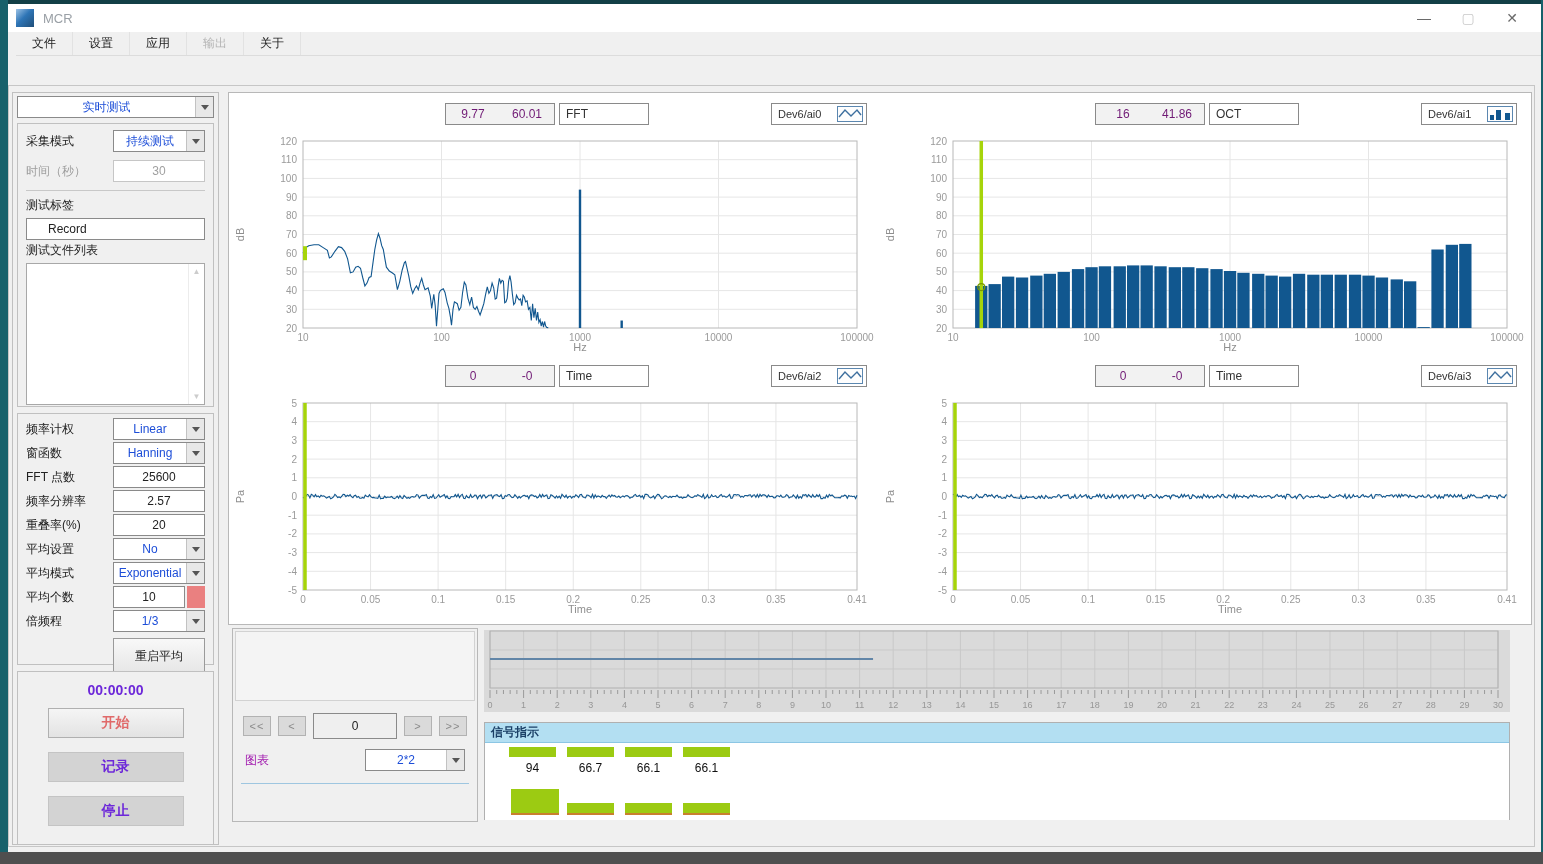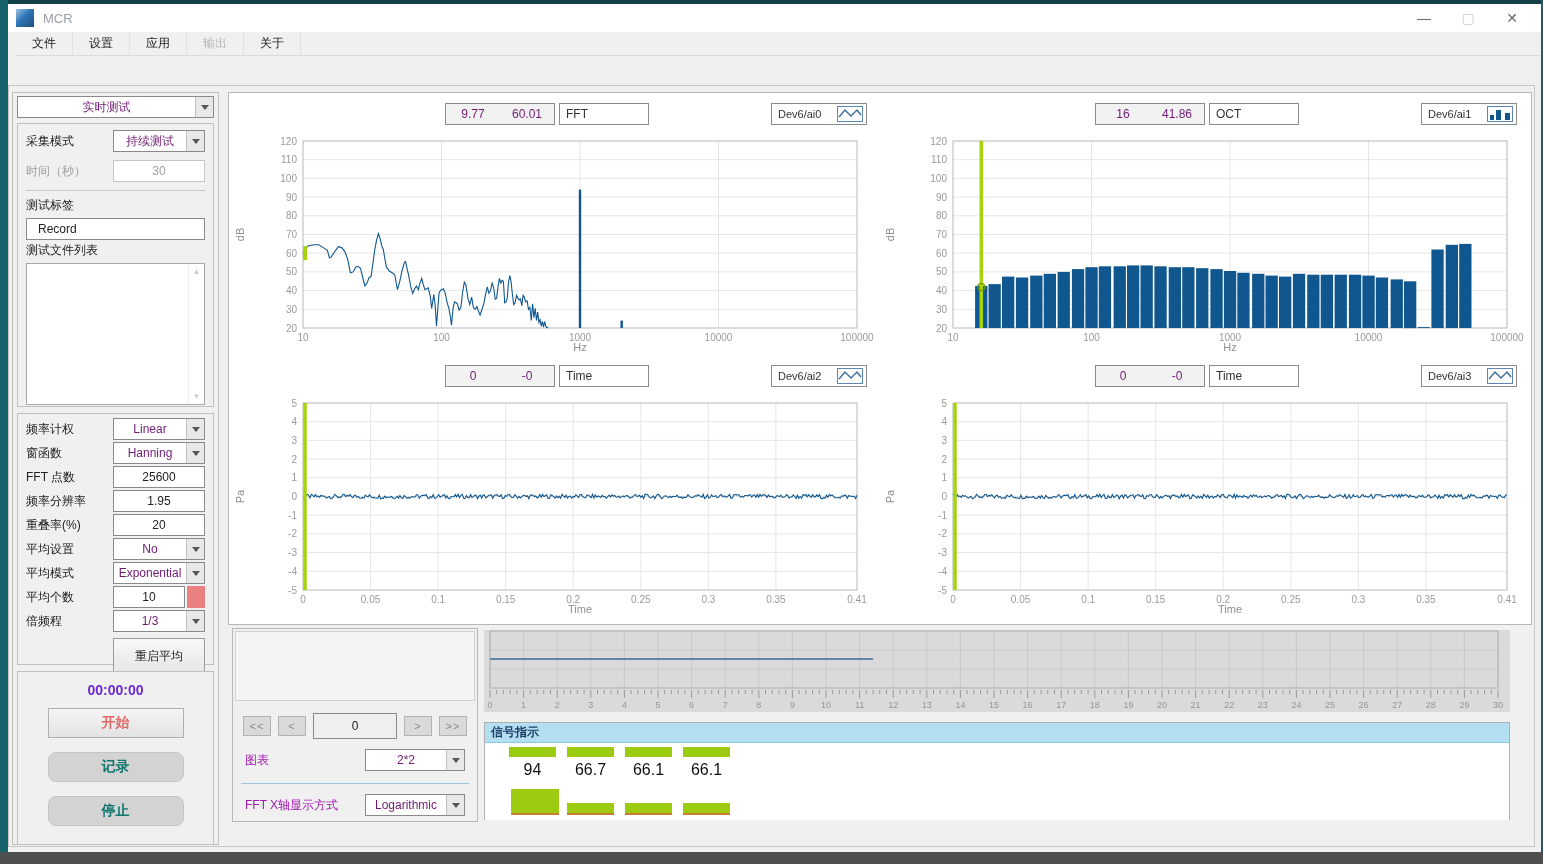--- a/index.html
+++ b/index.html
@@ -23,47 +23,47 @@
   
   .tabbar{position:absolute;left:8px;top:57px;right:2px;height:24px;background:#ececec;display:flex;align-items:stretch;}
   .tab{width:110px;display:flex;align-items:center;padding-left:10px;font-size:12px;color:#111;background:#f6f6f6;border:1px solid #cfcfcf;border-bottom:none;}
   .tab.active{width:118px;background:#a2a2a2;border-color:#9a9a9a;}
   
   .content{position:absolute;left:8px;top:81px;width:1533px;height:771px;background:#f0f0f0;}
   .main-frame{position:absolute;left:0;top:4px;width:1527px;height:762px;border:1px solid #c6c6c6;}
   
   .sidebar{position:absolute;left:4px;top:11px;width:207px;height:753px;background:#f0f0f0;border:1px solid #c0c0c0;}
   .combo{display:flex;align-items:stretch;background:#fff;border:1px solid #8a8a8a;height:22px;}
-  .combo .cv{flex:1;display:flex;align-items:center;justify-content:center;font-size:12px;color:#701a75;overflow:hidden;}
+  .combo .cv{flex:1;display:flex;align-items:center;justify-content:center;font-size:12px;color:#1d4ed8;overflow:hidden;}
   .combo .cb{width:18px;background:#e8e8e8;border-left:1px solid #c2c2c2;display:flex;align-items:center;justify-content:center;}
   .chev{width:0;height:0;border-left:4px solid transparent;border-right:4px solid transparent;border-top:5px solid #555;}
   .sb-combo{position:absolute;left:4px;top:3px;width:197px;}
   .group{position:absolute;left:4px;width:197px;border:1px solid #c0c0c0;background:#f0f0f0;padding:6px 8px;}
   .g1{top:30px;height:284px;}
   .g2{top:320px;height:252px;padding-top:4px;}
   .g3{top:578px;height:174px;}
   .frow{display:flex;align-items:center;justify-content:space-between;margin-bottom:8px;height:22px;}
   .g2 .frow{margin-bottom:2px;}
   .flabel2{font-size:12px;color:#222;}
   .flabel2.disabled{color:#9e9e9e;}
   .field{width:92px;}
   .tbox{background:#fff;border:1px solid #8a8a8a;height:22px;display:flex;align-items:center;justify-content:center;font-size:12px;color:#222;}
-  .tbox.left{justify-content:flex-start;padding-left:11px;}
+  .tbox.left{justify-content:flex-start;padding-left:21px;}
   .tbox.disabled{color:#a0a0a0;border-color:#c6c6c6;}
   .divider{border-top:1px solid #c8c8c8;margin:4px 0 6px 0;}
   .flabel{font-size:12px;color:#222;margin:2px 0 4px 0;}
   .listbox{position:relative;background:#fff;border:1px solid #a8a8a8;height:142px;}
   .scroll{position:absolute;right:0;top:0;bottom:0;width:16px;border-left:1px solid #ececec;display:flex;flex-direction:column;justify-content:space-between;align-items:center;padding:3px 0;color:#cccccc;font-size:8px;}
   .smallbtn{width:92px;height:36px;margin-left:auto;margin-top:6px;background:linear-gradient(#f8f8f8,#e6e6e6);border:1px solid #9a9a9a;font-size:12px;color:#222;display:flex;align-items:center;justify-content:center;}
   .flagred{width:18px;height:22px;background:#ea8080;margin-left:2px;}
   .avgfield{display:flex;align-items:center;width:92px;}
   .avgfield .tbox{width:72px;}
   .timer{font-size:14px;font-weight:bold;color:#4e7bbf;text-align:center;margin:4px 0 10px 0;}
   .bigbtn{width:136px;height:30px;margin:0 auto 14px auto;display:flex;align-items:center;justify-content:center;font-size:14px;font-weight:bold;background:linear-gradient(#f5f5f5,#e3e3e3);border:1px solid #b0b0b0;color:#e06a6a;}
-  .bigbtn.disabled{background:#d3d3d3;color:#0f766e;border-color:#c4c4c4;border-radius:8px;}
+  .bigbtn.disabled{background:#d3d3d3;color:#6d28d9;border-color:#c4c4c4;}
   
   .charts-panel{position:absolute;left:220px;top:11px;width:1304px;height:533px;background:#ffffff;border:1px solid #b8b8b8;}
   .chart-tile{position:absolute;width:650px;height:256px;background:#fff;}
   .chart-header{position:relative;height:26px;}
   .vbox{position:absolute;left:214px;top:2px;width:110px;height:22px;background:#f2f2f2;border:1px solid #8a8a8a;display:flex;}
   .vbox span{flex:1;display:flex;align-items:center;justify-content:center;font-size:12px;color:#701a75;}
   .lbox{position:absolute;left:328px;top:2px;width:90px;height:22px;background:#fff;border:1px solid #8a8a8a;display:flex;align-items:center;padding-left:6px;font-size:12px;color:#333;}
   .chbox{position:absolute;left:540px;top:2px;width:96px;height:22px;background:#fff;border:1px solid #8a8a8a;display:flex;align-items:center;justify-content:space-between;padding:0 3px 0 6px;font-size:11px;color:#333;}
   .chbox svg{display:block;}
   
@@ -76,21 +76,21 @@
   .olabel{font-size:12px;color:#a21caf;}
   .opt-row .combo{width:100px;}
   .hdiv{border-top:1px solid #9ec6e0;margin:12px 8px 2px 8px;}
   
   .timeline{position:absolute;left:476px;top:549px;}
   
   .signal-panel{position:absolute;left:476px;top:641px;width:1026px;height:98px;border:1px solid #b0b0b0;background:#ffffff;}
   .signal-header{height:20px;background:#b3dff2;border-bottom:1px solid #8cc6e4;display:flex;align-items:center;padding-left:6px;font-size:12px;font-weight:bold;color:#1a3f66;}
   .signal-body{position:relative;height:77px;background:#fff;}
   .sbar{position:absolute;}
-  .sval{position:absolute;font-size:16px;color:#111;text-align:center;}
+  .sval{position:absolute;font-size:12px;color:#111;text-align:center;}
 </style>
 </head>
 <body>
 
 <div class="window">
   <div class="edge-top"></div>
   <div class="edge-left"></div>
   <div class="edge-right"></div>
   <div class="edge-bottom"></div>
 
@@ -170,21 +170,21 @@
                   <span class="chev"></span>
                 </span>
               </div>
             </div>
             <div class="frow">
               <span class="flabel2">FFT 点数</span>
               <div class="tbox field">25600</div>
             </div>
             <div class="frow">
               <span class="flabel2">频率分辨率</span>
-              <div class="tbox field">1.95</div>
+              <div class="tbox field">2.57</div>
             </div>
             <div class="frow">
               <span class="flabel2">重叠率(%)</span>
               <div class="tbox field">20</div>
             </div>
             <div class="frow">
               <span class="flabel2">平均设置</span>
               <div class="combo field">
                 <span class="cv">No</span>
                 <span class="cb">
@@ -508,29 +508,20 @@
       <div class="opt-row">
         <span class="olabel">图表</span>
         <div class="combo">
           <span class="cv">2*2</span>
           <span class="cb">
               <span class="chev"></span>
             </span>
         </div>
       </div>
       <div class="hdiv"></div>
-      <div class="opt-row">
-        <span class="olabel">FFT X轴显示方式</span>
-        <div class="combo">
-          <span class="cv">Logarithmic</span>
-          <span class="cb">
-              <span class="chev"></span>
-            </span>
-        </div>
-      </div>
     </div>
 
     <svg class="timeline" id="timeline-svg" width="1026" height="82">
         <rect x="0" y="0" width="1026" height="82" fill="#dadada"></rect>
         <line x1="6" y1="1" x2="6" y2="58" stroke="#c9c9c9"></line>
         <line x1="39.6" y1="1" x2="39.6" y2="58" stroke="#c9c9c9"></line>
         <line x1="73.2" y1="1" x2="73.2" y2="58" stroke="#c9c9c9"></line>
         <line x1="106.80000000000001" y1="1" x2="106.80000000000001" y2="58" stroke="#c9c9c9"></line>
         <line x1="140.4" y1="1" x2="140.4" y2="58" stroke="#c9c9c9"></line>
         <line x1="174" y1="1" x2="174" y2="58" stroke="#c9c9c9"></line>

